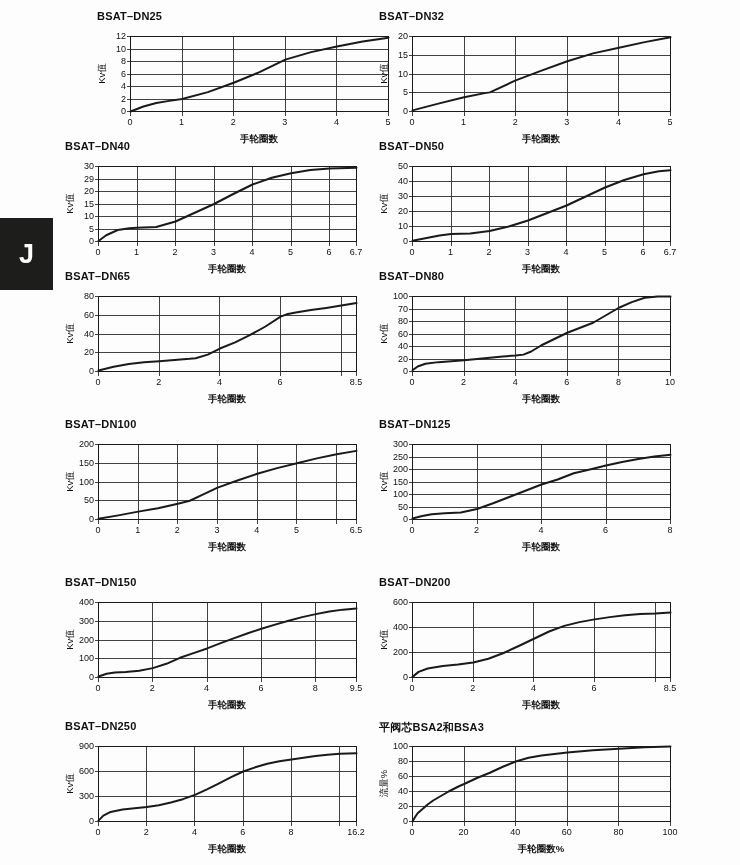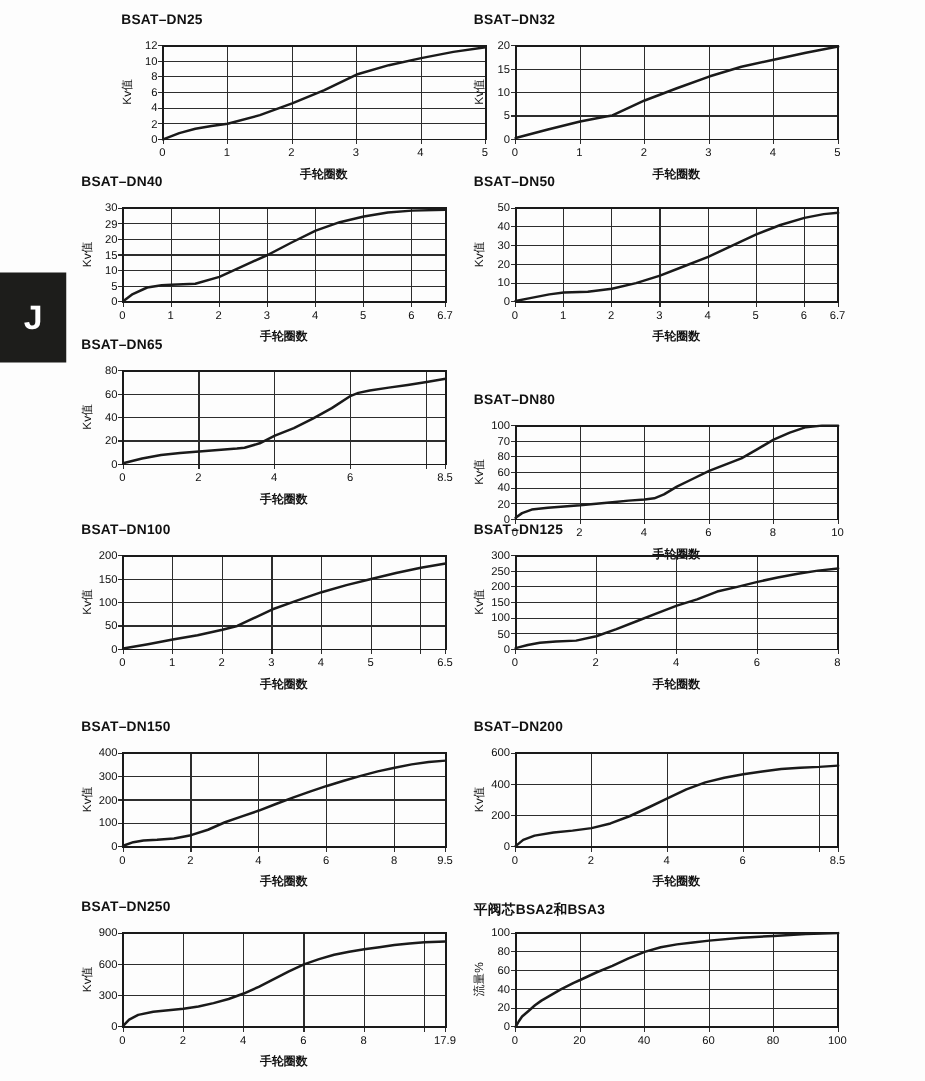--- a/index.html
+++ b/index.html
@@ -219,21 +219,21 @@
             <line x1="60.705882352941174" y1="0" x2="60.705882352941174" y2="79" stroke="#2d2d2d" stroke-width="0.9" shape-rendering="crispEdges"></line>
             <line x1="121.41176470588235" y1="0" x2="121.41176470588235" y2="79" stroke="#2d2d2d" stroke-width="0.9" shape-rendering="crispEdges"></line>
             <line x1="182.11764705882354" y1="0" x2="182.11764705882354" y2="79" stroke="#2d2d2d" stroke-width="0.9" shape-rendering="crispEdges"></line>
             <line x1="242.8235294117647" y1="0" x2="242.8235294117647" y2="79" stroke="#2d2d2d" stroke-width="0.9" shape-rendering="crispEdges"></line>
             <line x1="258" y1="0" x2="258" y2="79" stroke="#2d2d2d" stroke-width="0.9" shape-rendering="crispEdges"></line>
             <rect x="0" y="0" width="258" height="75" fill="none" stroke="#1a1a1a" stroke-width="1.4" shape-rendering="crispEdges"></rect>
             <path d="M0.00 74.06 L15.18 70.31 L30.35 67.50 L45.53 65.81 L60.71 64.69 L75.88 63.47 L91.06 62.34 L97.13 61.69 L109.27 58.13 L121.41 52.03 L136.59 45.94 L151.76 38.44 L166.94 30.00 L182.12 20.16 L188.19 17.81 L197.29 15.94 L212.47 13.59 L227.65 11.44 L242.82 9.09 L258.00 6.56" fill="none" stroke="#1a1a1a" stroke-width="2" stroke-linejoin="round" stroke-linecap="round"></path>
           </g>
         </svg>
       </div>
-      <div class="chart-cell" style="left: 378px; top: 270px; margin-top: 44px;">
+      <div class="chart-cell" style="left: 378px; top: 270px;">
         <div class="chart-title">BSAT–DN80</div>
         <div class="y-axis-label" style="left: -16px; top: 56.5px;">Kv值</div>
         <div class="y-tick-label" style="left: 0px; top: 96px;">0</div>
         <div class="y-tick-label" style="left: 0px; top: 83.5px;">20</div>
         <div class="y-tick-label" style="left: 0px; top: 71px;">40</div>
         <div class="y-tick-label" style="left: 0px; top: 58.5px;">60</div>
         <div class="y-tick-label" style="left: 0px; top: 46px;">80</div>
         <div class="y-tick-label" style="left: 0px; top: 33.5px;">70</div>
         <div class="y-tick-label" style="left: 0px; top: 21px;">100</div>
         <div class="x-tick-label" style="left: 17px; top: 107px;">0</div>
@@ -405,21 +405,21 @@
         <div class="y-tick-label" style="left: 0px; top: 96px;">0</div>
         <div class="y-tick-label" style="left: 0px; top: 71px;">300</div>
         <div class="y-tick-label" style="left: 0px; top: 46px;">600</div>
         <div class="y-tick-label" style="left: 0px; top: 21px;">900</div>
         <div class="x-tick-label" style="left: 17px; top: 107px;">0</div>
         <div class="x-tick-label" style="left: 65.2243px; top: 107px;">2</div>
         <div class="x-tick-label" style="left: 113.449px; top: 107px;">4</div>
         <div class="x-tick-label" style="left: 161.673px; top: 107px;">6</div>
         <div class="x-tick-label" style="left: 209.897px; top: 107px;">8</div>
         <div class="x-tick-label" style="left: 258.121px; top: 107px;"></div>
-        <div class="x-tick-label" style="left: 275px; top: 107px;">17.9</div>
+        <div class="x-tick-label" style="left: 275px; top: 107px;">16.2</div>
         <div class="x-axis-label" style="left: 34px; top: 123px; width: 258px;">手轮圈数</div>
         <svg class="plot-svg" width="265" height="82" style="left: 29px; top: 25px;">
           <g transform="translate(5.5,1.5)">
             <line x1="-4" y1="75" x2="258" y2="75" stroke="#2d2d2d" stroke-width="0.9" shape-rendering="crispEdges"></line>
             <line x1="-4" y1="50" x2="258" y2="50" stroke="#2d2d2d" stroke-width="0.9" shape-rendering="crispEdges"></line>
             <line x1="-4" y1="25" x2="258" y2="25" stroke="#2d2d2d" stroke-width="0.9" shape-rendering="crispEdges"></line>
             <line x1="-4" y1="0" x2="258" y2="0" stroke="#2d2d2d" stroke-width="0.9" shape-rendering="crispEdges"></line>
             <line x1="0" y1="0" x2="0" y2="79" stroke="#2d2d2d" stroke-width="0.9" shape-rendering="crispEdges"></line>
             <line x1="48.22429906542057" y1="0" x2="48.22429906542057" y2="79" stroke="#2d2d2d" stroke-width="0.9" shape-rendering="crispEdges"></line>
             <line x1="96.44859813084113" y1="0" x2="96.44859813084113" y2="79" stroke="#2d2d2d" stroke-width="0.9" shape-rendering="crispEdges"></line>
@@ -440,20 +440,21 @@
         <div class="y-tick-label" style="left: 0px; top: 66px;">40</div>
         <div class="y-tick-label" style="left: 0px; top: 51px;">60</div>
         <div class="y-tick-label" style="left: 0px; top: 36px;">80</div>
         <div class="y-tick-label" style="left: 0px; top: 21px;">100</div>
         <div class="x-tick-label" style="left: 17px; top: 107px;">0</div>
         <div class="x-tick-label" style="left: 68.6px; top: 107px;">20</div>
         <div class="x-tick-label" style="left: 120.2px; top: 107px;">40</div>
         <div class="x-tick-label" style="left: 171.8px; top: 107px;">60</div>
         <div class="x-tick-label" style="left: 223.4px; top: 107px;">80</div>
         <div class="x-tick-label" style="left: 275px; top: 107px;">100</div>
+        <div class="x-axis-label" style="left: 34px; top: 123px; width: 258px;">手轮圈数%</div>
         <svg class="plot-svg" width="265" height="82" style="left: 29px; top: 25px;">
           <g transform="translate(5.5,1.5)">
             <line x1="-4" y1="75" x2="258" y2="75" stroke="#2d2d2d" stroke-width="0.9" shape-rendering="crispEdges"></line>
             <line x1="-4" y1="60" x2="258" y2="60" stroke="#2d2d2d" stroke-width="0.9" shape-rendering="crispEdges"></line>
             <line x1="-4" y1="45" x2="258" y2="45" stroke="#2d2d2d" stroke-width="0.9" shape-rendering="crispEdges"></line>
             <line x1="-4" y1="30" x2="258" y2="30" stroke="#2d2d2d" stroke-width="0.9" shape-rendering="crispEdges"></line>
             <line x1="-4" y1="15" x2="258" y2="15" stroke="#2d2d2d" stroke-width="0.9" shape-rendering="crispEdges"></line>
             <line x1="-4" y1="0" x2="258" y2="0" stroke="#2d2d2d" stroke-width="0.9" shape-rendering="crispEdges"></line>
             <line x1="0" y1="0" x2="0" y2="79" stroke="#2d2d2d" stroke-width="0.9" shape-rendering="crispEdges"></line>
             <line x1="51.6" y1="0" x2="51.6" y2="79" stroke="#2d2d2d" stroke-width="0.9" shape-rendering="crispEdges"></line>

